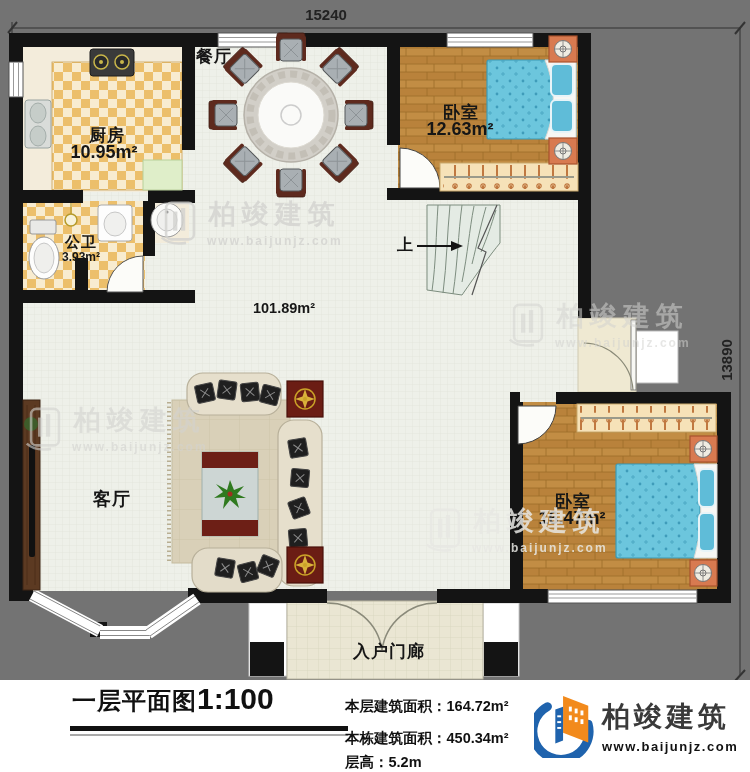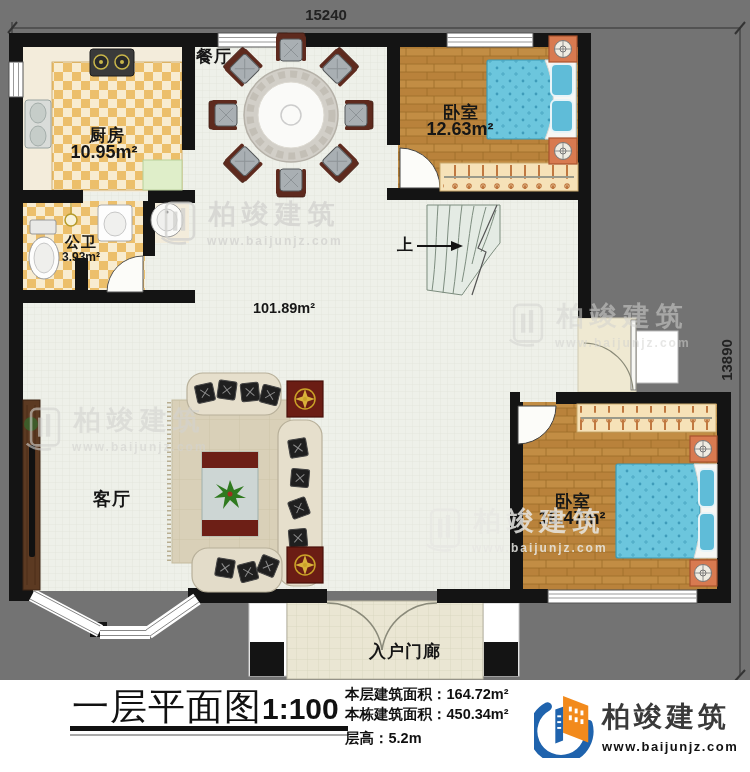--- a/index.html
+++ b/index.html
@@ -13,26 +13,26 @@
   .dim { font-size:15px; color:#222; }
   .dim.vert { transform:translate(-50%,-50%) rotate(-90deg); }
   .wm { position:absolute; display:flex; align-items:center; gap:7px; color:#d3d3d0;
         opacity:.8; pointer-events:none; }
   .wm.light { color:#e8e8e4; opacity:.85; }
   .wm .wm-txt { display:flex; flex-direction:column; align-items:center; }
   .wm .t1 { font-size:27px; font-weight:bold; letter-spacing:6px; }
   .wm .t2 { font-size:12px; font-weight:bold; letter-spacing:2px; margin-top:2px; }
   #footer { position:absolute; left:0; top:680px; width:750px; height:92px; background:#fff; }
   #title-block { position:absolute; left:72px; top:2px; }
-  #title-line { font-size:37px; font-weight:normal; color:#111; letter-spacing:1px; }
+  #title-line { font-size:24px; font-weight:bold; color:#111; letter-spacing:1px; }
   #title-scale { font-size:30px; font-weight:bold; color:#111; }
   #title-rule1 { position:absolute; left:-2px; top:44px; width:278px; height:5px; background:#111; }
   #title-rule2 { position:absolute; left:-2px; top:52px; width:278px; height:2px; background:#a9a9a9; }
   #stats { position:absolute; left:345px; top:4px; }
-  .stat { font-size:14.5px; font-weight:bold; color:#111; height:20px; line-height:20px; }
+  .stat { font-size:14.5px; font-weight:bold; color:#111; height:20px; line-height:20px;margin-top:12px; }
   #brand { position:absolute; left:534px; top:14px; display:flex; align-items:center; gap:6px; }
   #brand-text { display:flex; flex-direction:column; }
   #brand-name { font-size:28px; font-weight:bold; color:#3a3a3a; letter-spacing:4px; }
   #brand-url  { font-size:13px; font-weight:bold; color:#111; letter-spacing:1.5px; margin-top:3px; }
 </style>
 </head>
 <body>
 
 <div id="app">
 
@@ -366,21 +366,21 @@
 
 <div class="lbl" style="left:405px; top:245px; font-size:16px;">上</div>
 
 <div class="lbl" style="left:284px; top:308px; font-size:14.5px;text-align:right;">101.89m²</div>
 
 <div class="lbl room-name" style="left:112px; top:464px; font-size:18px;margin-top:35px;">客厅</div>
 
 <div class="lbl room-name" style="left:573px; top:501px;">卧室</div>
 <div class="lbl room-area" style="left:572px; top:518px;">16.47m²</div>
 
-<div class="lbl room-name" style="left:405px; top:651px;">入户门廊</div>
+<div class="lbl room-name" style="left:389px; top:651px;">入户门廊</div>
 
 <div class="wm" style="left:160px; top:196px;">
   <svg width="40" height="46" viewBox="0 0 46 52">
     <rect x="7" y="4" width="32" height="42" rx="6" fill="none" stroke="currentColor" stroke-width="3"></rect>
     <rect x="15" y="14" width="5" height="22" fill="currentColor"></rect>
     <rect x="24" y="10" width="5" height="26" fill="currentColor"></rect>
     <path d="M2,44 Q12,53 30,50" fill="none" stroke="currentColor" stroke-width="3"></path>
   </svg>
   <div class="wm-txt">
     <span class="t1">柏竣建筑</span>

